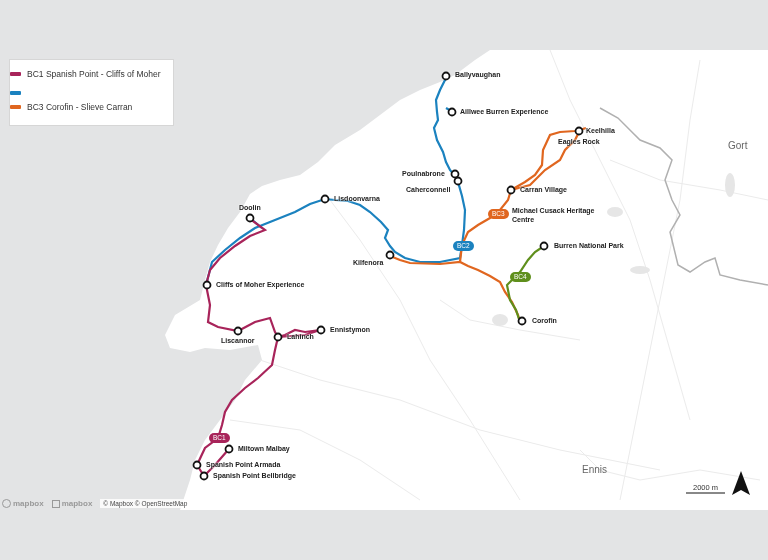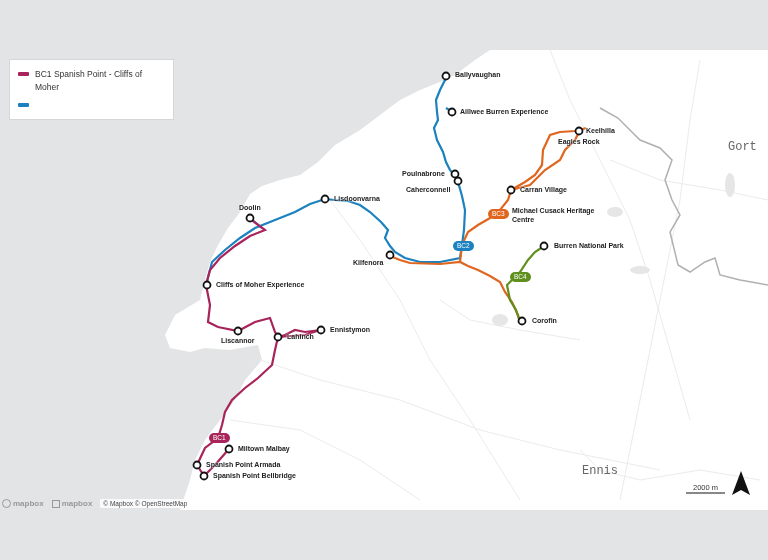--- a/index.html
+++ b/index.html
@@ -1,23 +1,23 @@
 <!DOCTYPE html>
 <html><head>
 <meta charset="utf-8">
 <style>
   * { box-sizing: border-box; margin: 0; padding: 0; }
   body { width: 768px; height: 560px; background: #e3e4e5; font-family: "Liberation Sans", sans-serif; position: relative; overflow: hidden; }
   .map { position: absolute; left: 0; top: 50px; width: 768px; height: 460px; background: #ffffff; overflow: hidden; }
   .map svg.base { position: absolute; left: 0; top: 0; }
-  .legend { position: absolute; left: 9px; top: 9px; width: 165px; background: #fff; border: 1px solid #d6d6d6; padding: 8px 8px 6px 8px; font-size: 8.5px; color: #333; }
+  .legend { position: absolute; left: 9px; top: 9px; width: 165px; background: #fff; border: 1px solid #d6d6d6; padding: 8px 8px 6px 0; font-size: 8.5px; color: #333; }
   .legend-item { display: flex; align-items: flex-start; margin-bottom: 6px; line-height: 12.5px; }
   .legend-swatch { width: 11px; height: 4px; margin-top: 4px; margin-right: 6px; flex-shrink: 0; border-radius: 1px; }
   .label { position: absolute; font-size: 7px; color: #222; white-space: nowrap; font-weight: 600; text-shadow: 0 0 2px #fff, 0 0 2px #fff; }
-  .place { position: absolute; font-size: 12px; color: #666; white-space: nowrap; font-family: Liberation Mono, monospace; }
+  .place { position: absolute; font-size: 10px; color: #666; white-space: nowrap; }
   .badge { position: absolute; font-size: 6.5px; color: #fff; padding: 1px 4px; border-radius: 6px; line-height: 8px; }
   .attrib { position: absolute; left: 2px; bottom: 2px; display: flex; align-items: center; font-size: 6.5px; color: #444; }
   .attrib .logo { color: #999; font-weight: bold; font-size: 8px; margin-right: 8px; display: flex; align-items: center; }
   .attrib .logo .circ { width: 9px; height: 9px; border: 1.5px solid #999; border-radius: 50%; margin-right: 2px; display: inline-block; }
   .attrib .text { background: rgba(255,255,255,0.8); padding: 1px 3px; }
   .scale { position: absolute; left: 686px; top: 433px; width: 39px; border-bottom: 2px solid #888; font-size: 7.5px; color: #333; text-align: center; line-height: 9px; }
   .north { position: absolute; left: 732px; top: 421px; }
 </style>
 </head>
 <body>
@@ -83,20 +83,24 @@
   </svg>
 
   <div class="legend">
     <div class="legend-item">
       <span class="legend-swatch" style="background:#a8245a"></span>
       <span>BC1 Spanish Point - Cliffs of Moher</span>
     </div>
     <div class="legend-item">
       <span class="legend-swatch" style="background:#1b82bf"></span>
     </div>
+    <div class="legend-item">
+      <span class="legend-swatch" style="background:#e0661f"></span>
+      <span>BC3 Corofin - Slieve Carran</span>
+    </div>
   </div>
 
   <span class="label" style="left:455px;top:21px">Ballyvaughan</span>
   <span class="label" style="left:460px;top:58px">Aillwee Burren Experience</span>
   <span class="label" style="left:586px;top:77px">Keelhilla</span>
   <span class="label" style="left:558px;top:88px">Eagles Rock</span>
   <span class="label" style="left:402px;top:120px">Poulnabrone</span>
   <span class="label" style="left:406px;top:136px">Caherconnell</span>
   <span class="label" style="left:520px;top:136px">Carran Village</span>
   <span class="label" style="left:512px;top:156px;white-space:normal;width:90px;line-height:9px">Michael Cusack Heritage Centre</span>

